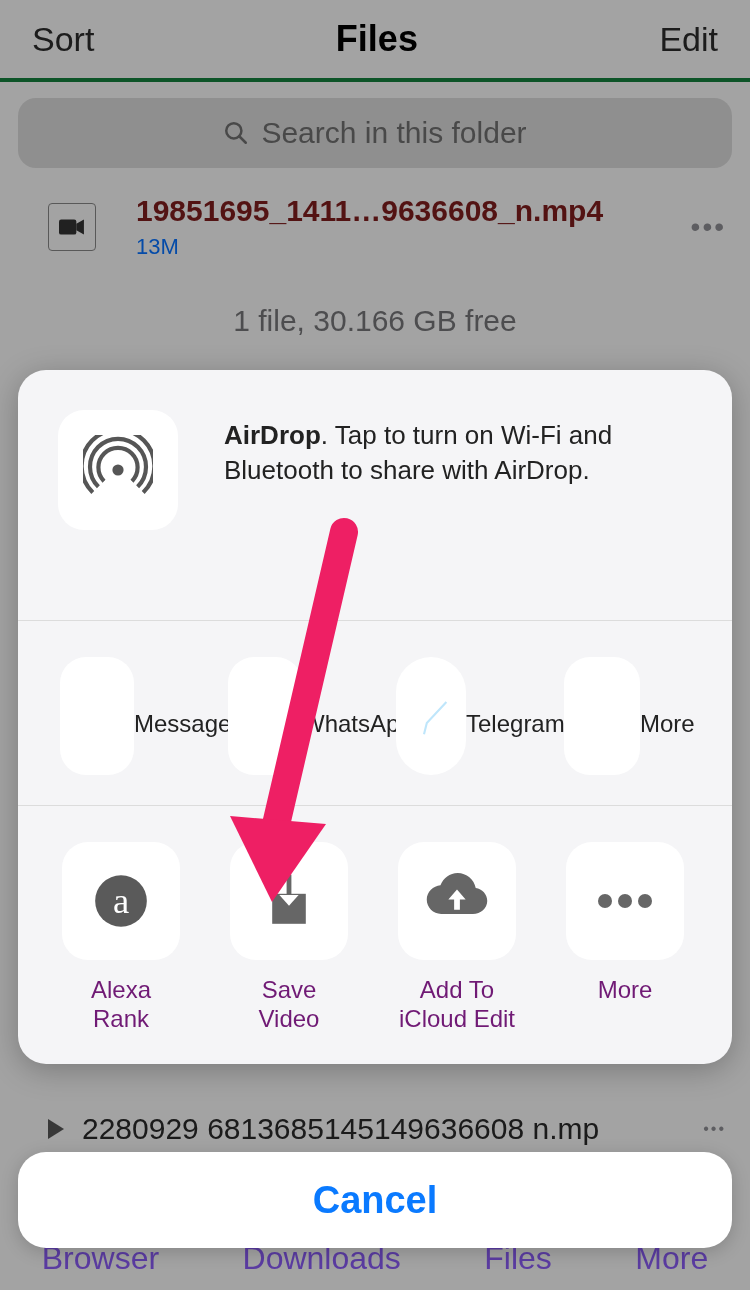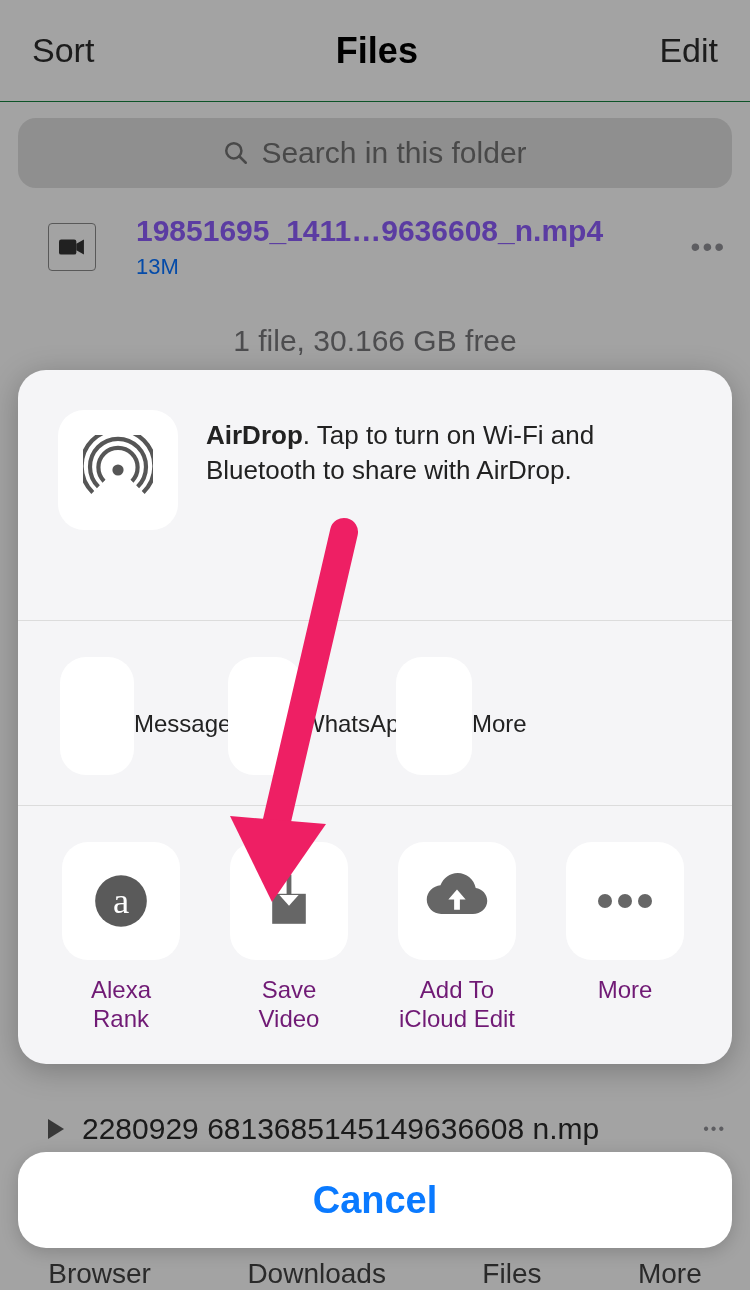--- a/index.html
+++ b/index.html
@@ -1,52 +1,52 @@
 <!DOCTYPE html>
 <html><head>
 <meta charset="utf-8">
 <style>
   * { box-sizing: border-box; margin: 0; padding: 0; }
   html, body { width: 750px; height: 1290px; overflow: hidden; font-family: -apple-system, "Helvetica Neue", Arial, sans-serif; }
   body { position: relative; background: #f7f7f7; color:#000; }
 
   
   .app { position: absolute; inset: 0; }
-  .navbar { display:flex; align-items:center; justify-content:space-between; height:102px; padding:4px 32px; border-bottom:1px solid #15803d; }
+  .navbar { display:flex; align-items:center; justify-content:space-between; height:82px; padding:4px 32px; border-bottom:4px solid #15803d; }
   .nav-left,.nav-right { font-size:34px; color:#2b2b2b; font-weight:400; }
   .nav-title { font-size:36px; font-weight:700; }
 
   .search-wrap { padding:16px 18px 8px; }
   .search { background:#d9d9d9; border-radius:18px; height:70px; display:flex; align-items:center; justify-content:center; gap:12px; color:#6f6f6f; font-size:30px; }
   .search svg { width:26px; height:26px; }
 
   .file-row { display:flex; align-items:center; padding:18px 24px 18px 48px; gap:40px; }
   .file-thumb { width:48px; height:48px; border:1px solid #888; border-radius:4px; display:flex; align-items:center; justify-content:center; color:#333; }
   .file-thumb svg { width:26px; height:20px; }
   .file-meta { flex:1; }
-  .file-name { color:#8b5cf6; font-weight:700; font-size:30px; }
+  .file-name { color:#7f1d1d; font-weight:700; font-size:30px; }
   .file-size { color:#0873ff; font-size:22px; margin-top:6px; }
   .file-more { color:#8e8e93; font-size:28px; letter-spacing:2px; }
 
   .summary { text-align:center; color:#767679; font-size:30px; padding:26px 16px 20px; }
 
   .bg-row2 { position:absolute; left:0; right:0; top:1112px; display:flex; align-items:center; padding:0 24px 0 48px; gap:18px; color:#333; }
   .bg-row2 .tri { width:0;height:0;border-left:16px solid #555;border-top:10px solid transparent;border-bottom:10px solid transparent; }
   .bg-row2 .fn { flex:1; font-size:30px; color:#2a2a2a; white-space:nowrap; overflow:hidden; }
   .bg-row2 .dots { color:#8e8e93; letter-spacing:2px; }
 
-  .tabbar { position:absolute; left:0; right:0; bottom:0; height:52px; display:flex; justify-content:space-around; align-items:flex-end; color:#404040; font-size:28px; padding-top:2px;}
+  .tabbar { position:absolute; left:0; right:0; bottom:0; height:52px; display:flex; justify-content:space-around; align-items:flex-start; color:#8b5cf6; font-size:32px; padding-top:2px;}
   .tabbar div { text-align:center; }
 
   
   .scrim { position:absolute; inset:0; background:rgba(0,0,0,0.34); }
 
   
   .sheet { position:absolute; left:18px; right:18px; top:370px; background:#f5f5f7; border-radius:28px; overflow:hidden; box-shadow:0 6px 30px rgba(0,0,0,.25); }
-  .airdrop { display:flex; gap:28px; padding:40px 38px 90px 40px; border-bottom:1px solid #dcdcdc; align-items:flex-start; }
+  .airdrop { display:flex; gap:46px; padding:40px 38px 90px 40px; border-bottom:1px solid #dcdcdc; align-items:flex-start; }
   .airdrop-icon { width:120px; height:120px; background:#fff; border-radius:26px; display:flex; align-items:center; justify-content:center; flex:0 0 auto; }
   .airdrop-icon svg { width:70px; height:70px; }
   .airdrop-text { font-size:26px; color:#222; line-height:1.35; padding-top:8px; }
   .airdrop-text b { font-weight:700; }
 
   .share-row { display:flex; gap:46px; padding:36px 0 30px 42px; border-bottom:1px solid #dcdcdc; overflow:hidden; align-items:flex-start; }
   .share-item { display:flex; flex-direction:row; align-items:center; width:122px; flex:0 0 122px; }
   .share-item .icon { width:118px; height:118px; border-radius:26px; display:flex; align-items:center; justify-content:center; background:#fff; }
   .share-item .lbl { font-size:24px; color:#222; margin-top:16px; text-align:center; line-height:1.2; }
 
@@ -150,20 +150,29 @@
       <div class="icon grad-green2">
         <svg width="74" height="74" viewBox="0 0 100 100">
             <circle cx="50" cy="50" r="33" fill="none" stroke="#fff" stroke-width="7"></circle>
             <path d="M27 83 L33 67" stroke="#fff" stroke-width="7" fill="none" stroke-linecap="round"></path>
             <path d="M37 36c1-3 4-3 6-2l4 7c1 2 0 3-1 4l-2 2c2 5 6 9 11 11l2-2c1-1 2-2 4-1l7 4c1 2 1 5-2 6-6 3-14 1-22-7s-10-16-7-22z" fill="#fff"></path>
           </svg>
       </div>
       <div class="lbl">WhatsApp</div>
     </div>
     <div class="share-item">
+      <div class="icon grad-blue" style="border-radius:60px">
+        <svg width="70" height="70" viewBox="0 0 100 100">
+            <path d="M15 48 L85 20 L72 80 L50 64 L40 76 L38 56 Z" fill="#fff"></path>
+            <path d="M40 76 L44 60 L72 30" fill="none" stroke="#bfe6fb" stroke-width="3"></path>
+          </svg>
+      </div>
+      <div class="lbl">Telegram</div>
+    </div>
+    <div class="share-item">
       <div class="icon grad-blue2">
         <svg width="76" height="76" viewBox="0 0 100 100">
             <rect x="14" y="26" width="72" height="48" rx="4" fill="none" stroke="#fff" stroke-width="5"></rect>
             <path d="M16 30 L50 56 L84 30" fill="none" stroke="#fff" stroke-width="5" stroke-linejoin="round"></path>
           </svg>
       </div>
       <div class="lbl">More</div>
     </div>
 
   </div>

